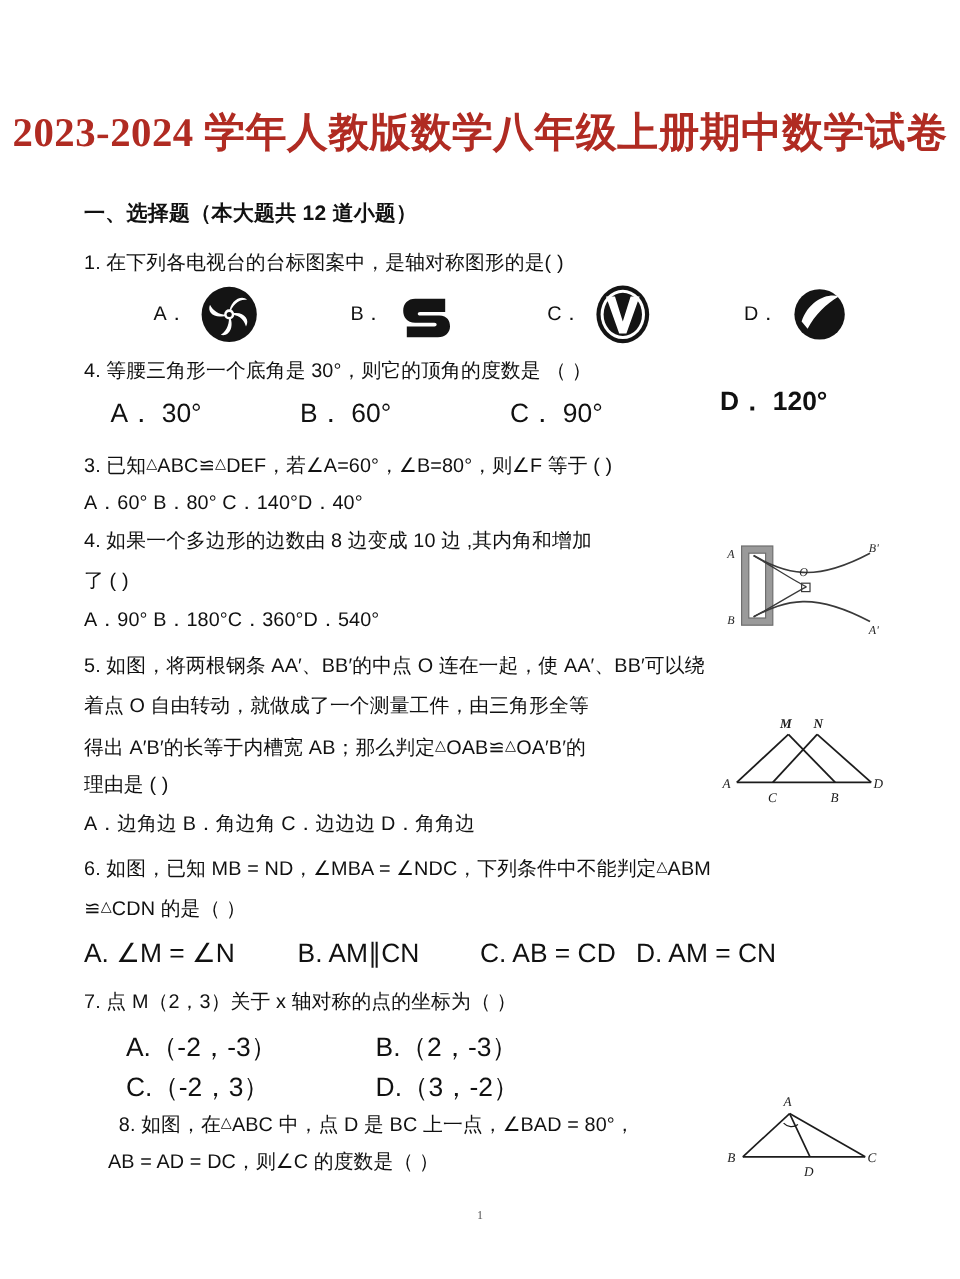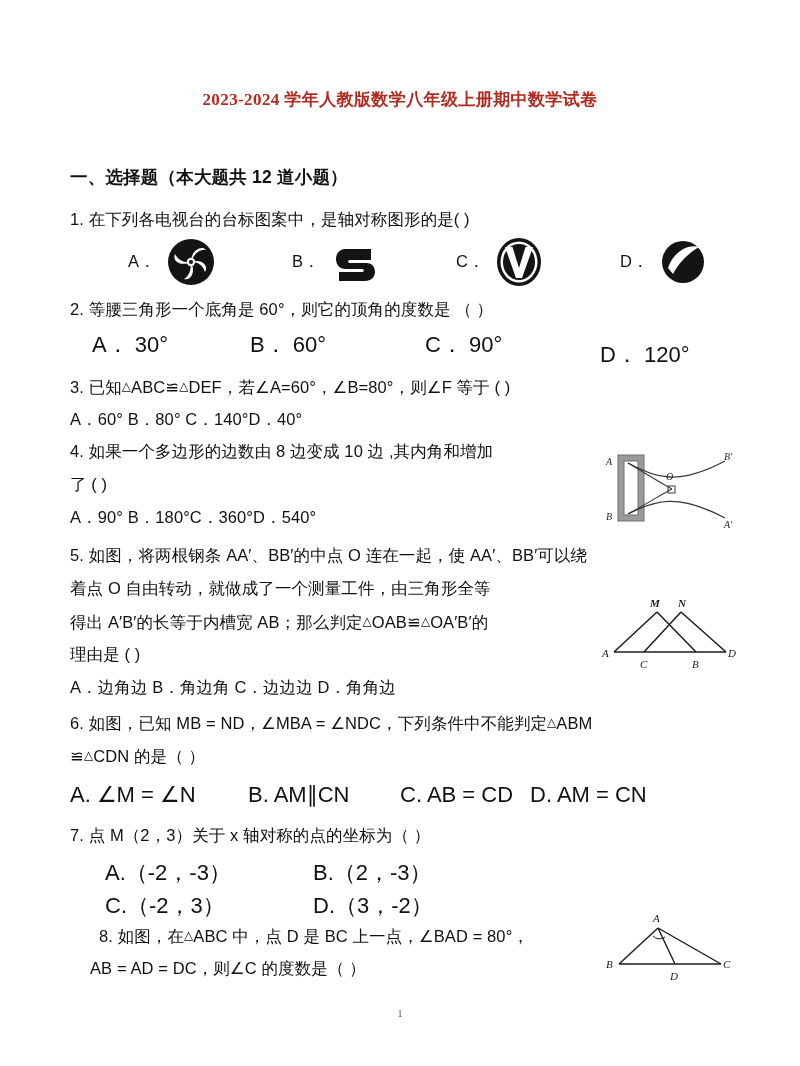--- a/index.html
+++ b/index.html
@@ -22,21 +22,21 @@
   }
 
   
   .doc-title {
     position: absolute;
     left: 0;
     right: 0;
     top: 88px;
     text-align: center;
     font-family: "Liberation Serif", "DejaVu Serif", serif;
-    font-size: 17px;
+    font-size: 34px;
     font-weight: bold;
     letter-spacing: 0.4px;
     color: #b02b22;
     white-space: nowrap;
   }
 
   
   .section-head {
     position: absolute;
     left: 70px;
@@ -152,25 +152,25 @@
     <div class="logo-cell" style="left:550px;">
       <span class="logo-label">D．</span>
       <svg class="logo-art" viewBox="0 0 50 50">
         <circle cx="25" cy="25" r="21" fill="#141414"></circle>
         <path fill="#ffffff" d="M10 31 C16 13, 32 7, 41 10 C31 16, 21 25, 15 37 Z"></path>
       </svg>
     </div>
 
   </div>
 
-  <div class="line q" style="top:299px;">2. 等腰三角形一个底角是 60°，则它的顶角的度数是 （       ）</div>
+  <div class="line q" style="top:299px;">4. 等腰三角形一个底角是 30°，则它的顶角的度数是 （       ）</div>
   <div class="opt-abs" style="left:92px; top:330px;">A． 30°</div>
   <div class="opt-abs" style="left:250px; top:330px;">B． 60°</div>
   <div class="opt-abs" style="left:425px; top:330px;">C． 90°</div>
-  <div class="opt-abs" style="left:600px; top:340px;">D． 120°</div>
+  <div class="opt-abs" style="left:600px; top:320px;font-weight:bold;">D． 120°</div>
 
   <div class="line q" style="top:376px;">
     <span>3. 已知</span><span class="sub">△</span><span>ABC≌</span><span class="sub">△</span><span>DEF，若∠A=60°，∠B=80°，则∠F 等于 (        )</span>
   </div>
   <div class="line q" style="top:409px;">A．60°  B．80°  C．140°D．40°</div>
 
   <div class="line q" style="top:441px;">4. 如果一个多边形的边数由 8 边变成 10 边 ,其内角和增加</div>
   <div class="line q" style="top:474px;">了 (        )</div>
   <div class="line q" style="top:507px;">A．90°  B．180°C．360°D．540°</div>
 

